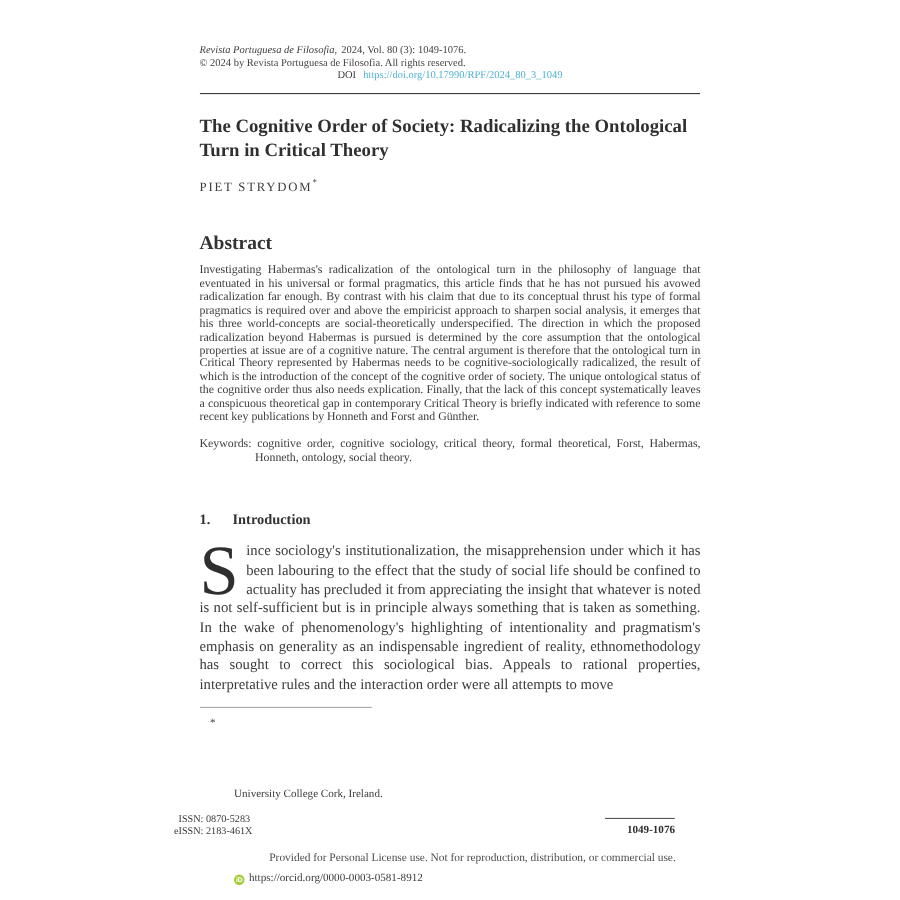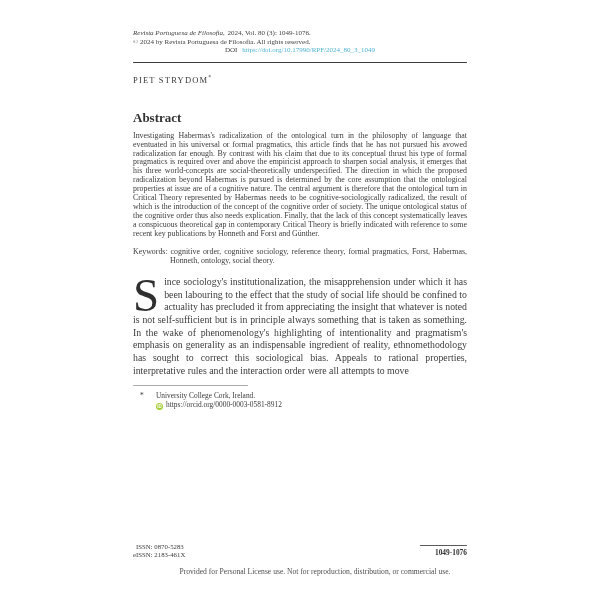--- a/index.html
+++ b/index.html
@@ -35,31 +35,31 @@
   .section-heading { margin-top:31px; font-size:9.6px; font-weight:bold; color:#333; }
   .section-num { display:inline-block; width:22px; }
   .intro { margin-top:10px; font-size:9.8px; line-height:12.7px; text-align:justify; }
   .dropcap { float:left; font-size:47px; line-height:35px; padding:2px 5px 0 0; color:#2f2f2f; }
   
   .footnote { margin-top:7px; }
   .fn-rule { width:115px; border:0; border-top:1px solid #a9a9a9; margin-bottom:5px; }
   .fn-row { display:flex; font-size:7.4px; line-height:9.2px; }
   .fn-mark { width:23px; padding-left:7px; flex:none; }
   .fn-lines { flex:1; }
-  .fn-line { display:block; }
+  .fn-line { display:block;margin-top:47px; }
   .fn-icon { color:#6e6e6e; font-size:7px; margin-right:3px; }
   .orcid-badge {
     display:inline-block; width:7px; height:7px; border-radius:50%;
     background:#a6ce39; color:#fff; font-size:4.5px; line-height:7px;
     text-align:center; vertical-align:-1px; margin-right:3px;
     font-family:"Liberation Sans", sans-serif; font-weight:bold;
   }
   .fn-link { color:#3b3b3b; text-decoration:none; cursor:pointer; }
   
-  .bottom-meta { position:absolute; left:133px; top:543px; width:334px; font-size:6.8px; line-height:8.4px; }
+  .bottom-meta { position:absolute; left:116px; top:543px; width:334px; font-size:6.8px; line-height:8.4px; }
   .issn-block { float:left; }
   .issn-line1 { padding-left:3px; }
   .pages-block { float:right; text-align:right; }
   .pages-rule { width:47px; border:0; border-top:1px solid #5a5a5a; margin:2px 0 3px auto; }
   .pages { font-weight:bold; font-size:7.4px; color:#2f2f2f; }
   
   .license-footer { position:absolute; left:15px; top:567px; width:600px; text-align:center; font-size:7.6px; line-height:10px; color:#4e4e4e; }
 </style>
 </head>
 <body>
@@ -74,27 +74,31 @@
       </div>
       <div>© 2024 by Revista Portuguesa de Filosofia. All rights reserved.</div>
       <div class="doi-line">
         <span class="doi-label">DOI</span>
         <a class="doi-link">https://doi.org/10.17990/RPF/2024_80_3_1049</a>
       </div>
     </div>
 
     <hr class="rule">
 
+    <h1 class="title">The Cognitive Order of Society: Radicalizing the Ontological Turn in Critical Theory</h1>
 
     <div class="author"><span>PIET STRYDOM</span><sup>*</sup></div>
 
     <div class="abstract-heading">Abstract</div>
     <p class="abstract-body">Investigating Habermas's radicalization of the ontological turn in the philosophy of language that eventuated in his universal or formal pragmatics, this article finds that he has not pursued his avowed radicalization far enough. By contrast with his claim that due to its conceptual thrust his type of formal pragmatics is required over and above the empiricist approach to sharpen social analysis, it emerges that his three world-concepts are social-theoretically underspecified. The direction in which the proposed radicalization beyond Habermas is pursued is determined by the core assumption that the ontological properties at issue are of a cognitive nature. The central argument is therefore that the ontological turn in Critical Theory represented by Habermas needs to be cognitive-sociologically radicalized, the result of which is the introduction of the concept of the cognitive order of society. The unique ontological status of the cognitive order thus also needs explication. Finally, that the lack of this concept systematically leaves a conspicuous theoretical gap in contemporary Critical Theory is briefly indicated with reference to some recent key publications by Honneth and Forst and Günther.</p>
-    <p class="keywords">Keywords: cognitive order, cognitive sociology, reference theory, formal pragmatics, Forst, Habermas, Honneth, ontology, social theory.</p>
+    <p class="keywords">Keywords: cognitive order, cognitive sociology, critical theory, formal theoretical, Forst, Habermas, Honneth, ontology, social theory.</p>
 
+    <div class="section-heading">
+      <span class="section-num">1.</span><span>Introduction</span>
+    </div>
 
     <p class="intro">
       <span class="dropcap">S</span><span>ince sociology's institutionalization, the misapprehension under which it has been labouring to the effect that the study of social life should be confined to actuality has precluded it from appreciating the insight that whatever is noted is not self-sufficient but is in principle always something that is taken as something. In the wake of phenomenology's highlighting of intentionality and pragmatism's emphasis on generality as an indispensable ingredient of reality, ethnomethodology has sought to correct this sociological bias. Appeals to rational properties, interpretative rules and the interaction order were all attempts to move</span>
     </p>
 
     <div class="footnote">
       <hr class="fn-rule">
       <div class="fn-row">
         <span class="fn-mark">*</span>
         <span class="fn-lines">

